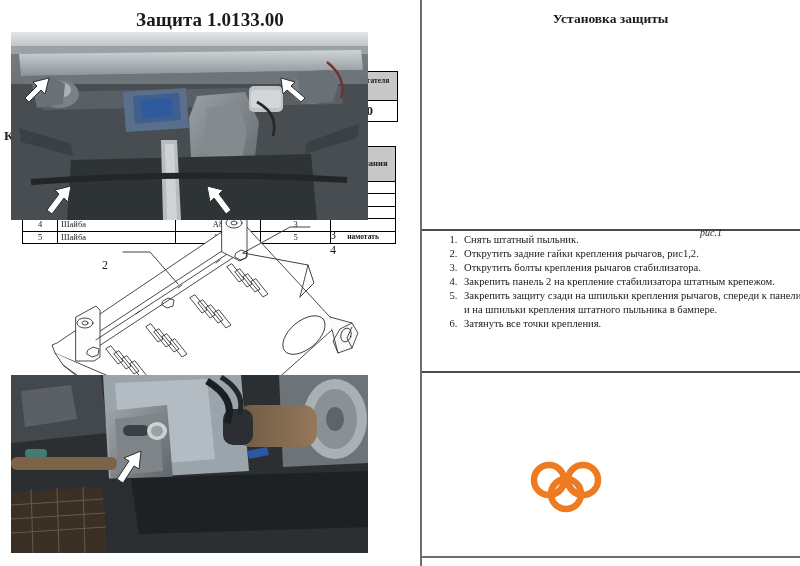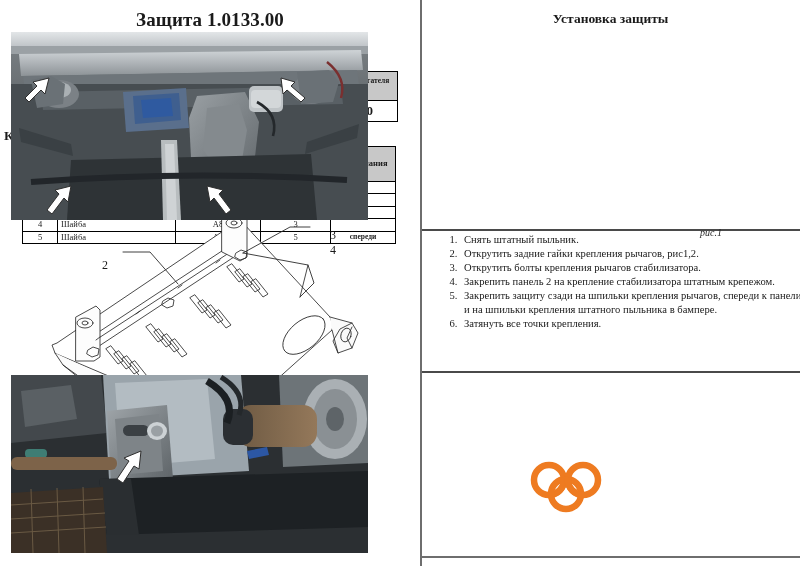--- a/index.html
+++ b/index.html
@@ -376,21 +376,21 @@
         <td class="nm">Шайба</td>
         <td>А8</td>
         <td>3</td>
         <td class="note"></td>
       </tr>
       <tr>
         <td>5</td>
         <td class="nm">Шайба</td>
         <td>А6</td>
         <td>5</td>
-        <td class="note">спереди</td>
+        <td class="note">намотать</td>
       </tr>
     </tbody>
       </table>
 
     <div class="drawing-wrap">
       <svg width="420" height="250" viewBox="0 0 420 250">
         <g fill="none" stroke="#2b2b2b" stroke-width="0.85" stroke-linejoin="round" stroke-linecap="round">
 
           <path d="M55 148 L52 140 L57 138 L235 18 L243 18 L330 112 L333 120
                    L332 125 L215 230 L208 232 L200 228 L128 182 L120 176 Z" fill="#ffffff"></path>

